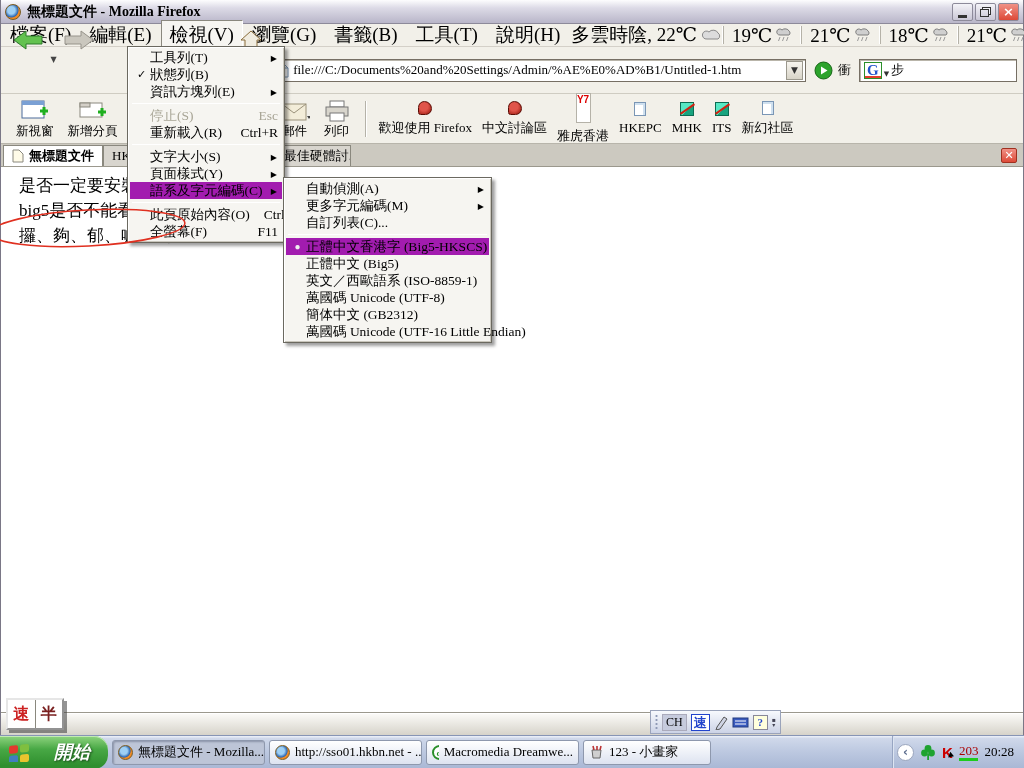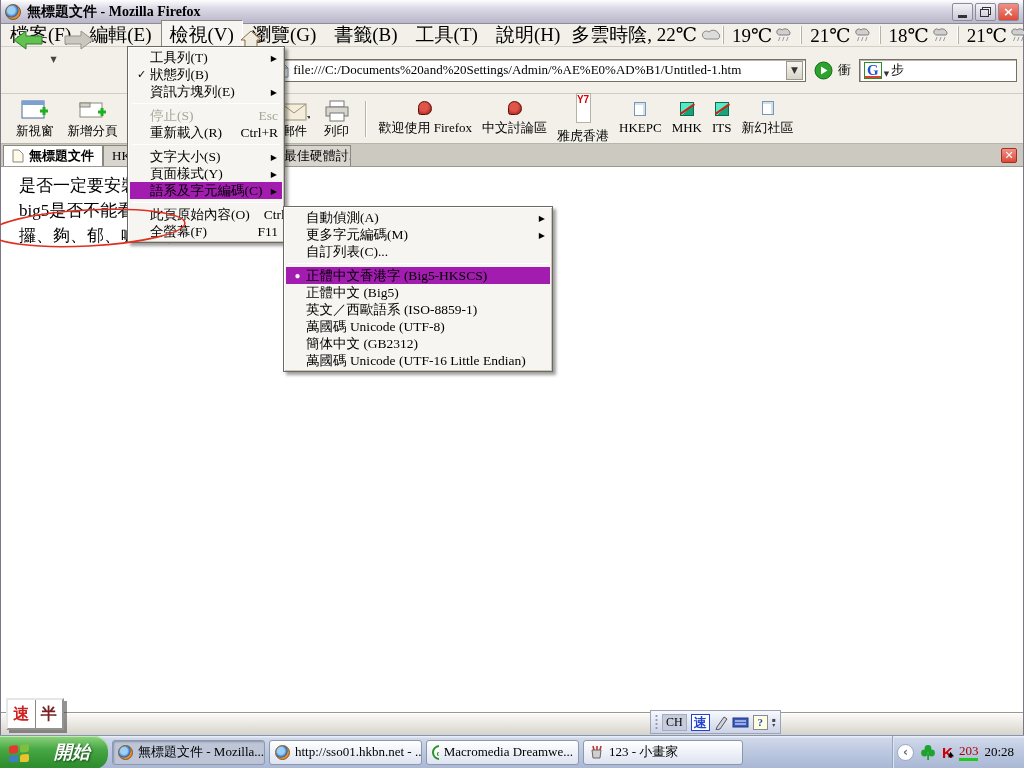--- a/index.html
+++ b/index.html
@@ -90,21 +90,21 @@
   .content { flex:1; background:#fff; padding:6px 18px; font-size:17px; line-height:25px; overflow:hidden; }
   .content .line { white-space:nowrap; }
   
   .statusbar { height:22px; flex:0 0 22px; background:linear-gradient(180deg,#fbfaf7,#d6d3ca);
     border-top:1px solid #fff; box-shadow:0 -1px 0 #9b988d; }
   
   .menu-pop { position:absolute; background:#f6f5f1; border:1px solid #6b6960;
     box-shadow:inset 1px 1px 0 #fff, inset -1px -1px 0 #c9c6bc, 3px 3px 3px rgba(0,0,0,.38);
     padding:2px; z-index:40; font-size:13.5px; }
   #view-menu { left:127px; top:46px; width:158px; }
-  #enc-menu  { left:283px; top:177px; width:270px;margin-top:29px; }
+  #enc-menu  { left:283px; top:177px; width:209px; }
   .mi { height:17px; display:flex; align-items:center; padding:0 4px 0 3px; position:relative; white-space:nowrap; }
   .mi .gut { width:17px; flex:0 0 17px; text-align:center; font-size:11px; }
   .mi .sc { margin-left:auto; padding-left:14px; }
   .mi.has-sub::after { content:"\25B6"; font-size:8px; position:absolute; right:5px; top:5px;
     font-family:"DejaVu Sans",sans-serif; }
   .mi.hl { background:#a21caf; }
   .mi.disabled { color:#a8a596; }
   .mi .radio { font-size:10px; color:#efefef; }
   .msep { height:1px; background:#b9b6ac; border-bottom:1px solid #fff; margin:3px 2px; }
   
@@ -506,21 +506,21 @@
     <span class="ff-logo" style="width:15px;height:15px;flex:0 0 15px;"></span>
     <span>http://sso01.hkbn.net - ...</span>
   </span>
   <span class="taskbtn">
     <svg width="15" height="15">
         <circle cx="7.5" cy="7.5" r="6.5" fill="#fff" stroke="#2a8f2a" stroke-width="2"></circle>
         <text x="4.5" y="11" font-size="9" fill="#2a8f2a" font-family="Liberation Serif, serif" font-weight="bold">d</text>
       </svg>
     <span>Macromedia Dreamwe...</span>
   </span>
-  <span class="taskbtn" style="width:160px">
+  <span class="taskbtn" style="width:128px">
     <svg width="15" height="15">
         <path d="M3 5 L12 5 L11 13 L4 13 Z" fill="#cfcfcf" stroke="#666"></path>
         <path d="M5 5 L4 1 M8 5 L8 1 M11 5 L12 1" stroke="#b33" stroke-width="1.6"></path>
       </svg>
     <span>123 - 小畫家</span>
   </span>
   <span class="tray">
     <span class="tray-chevron">‹</span>
     <svg width="16" height="16">
         <g fill="#1fa32f">

